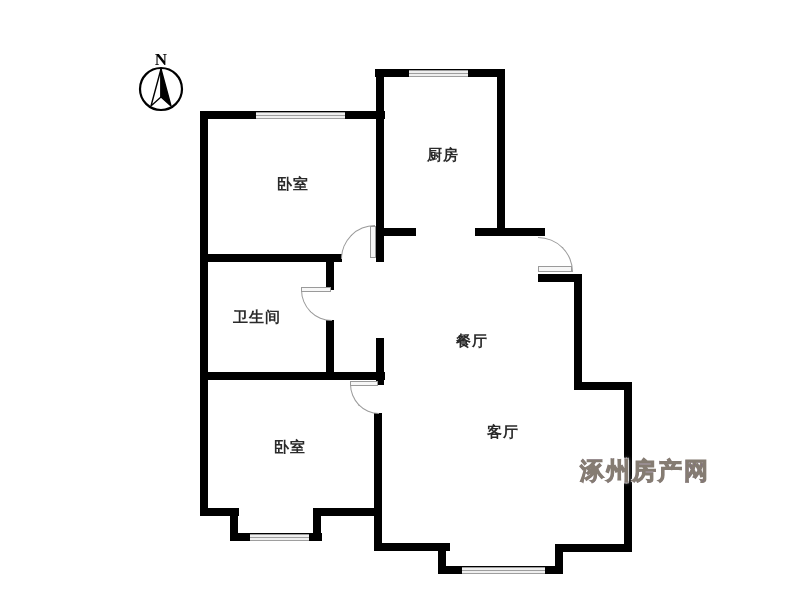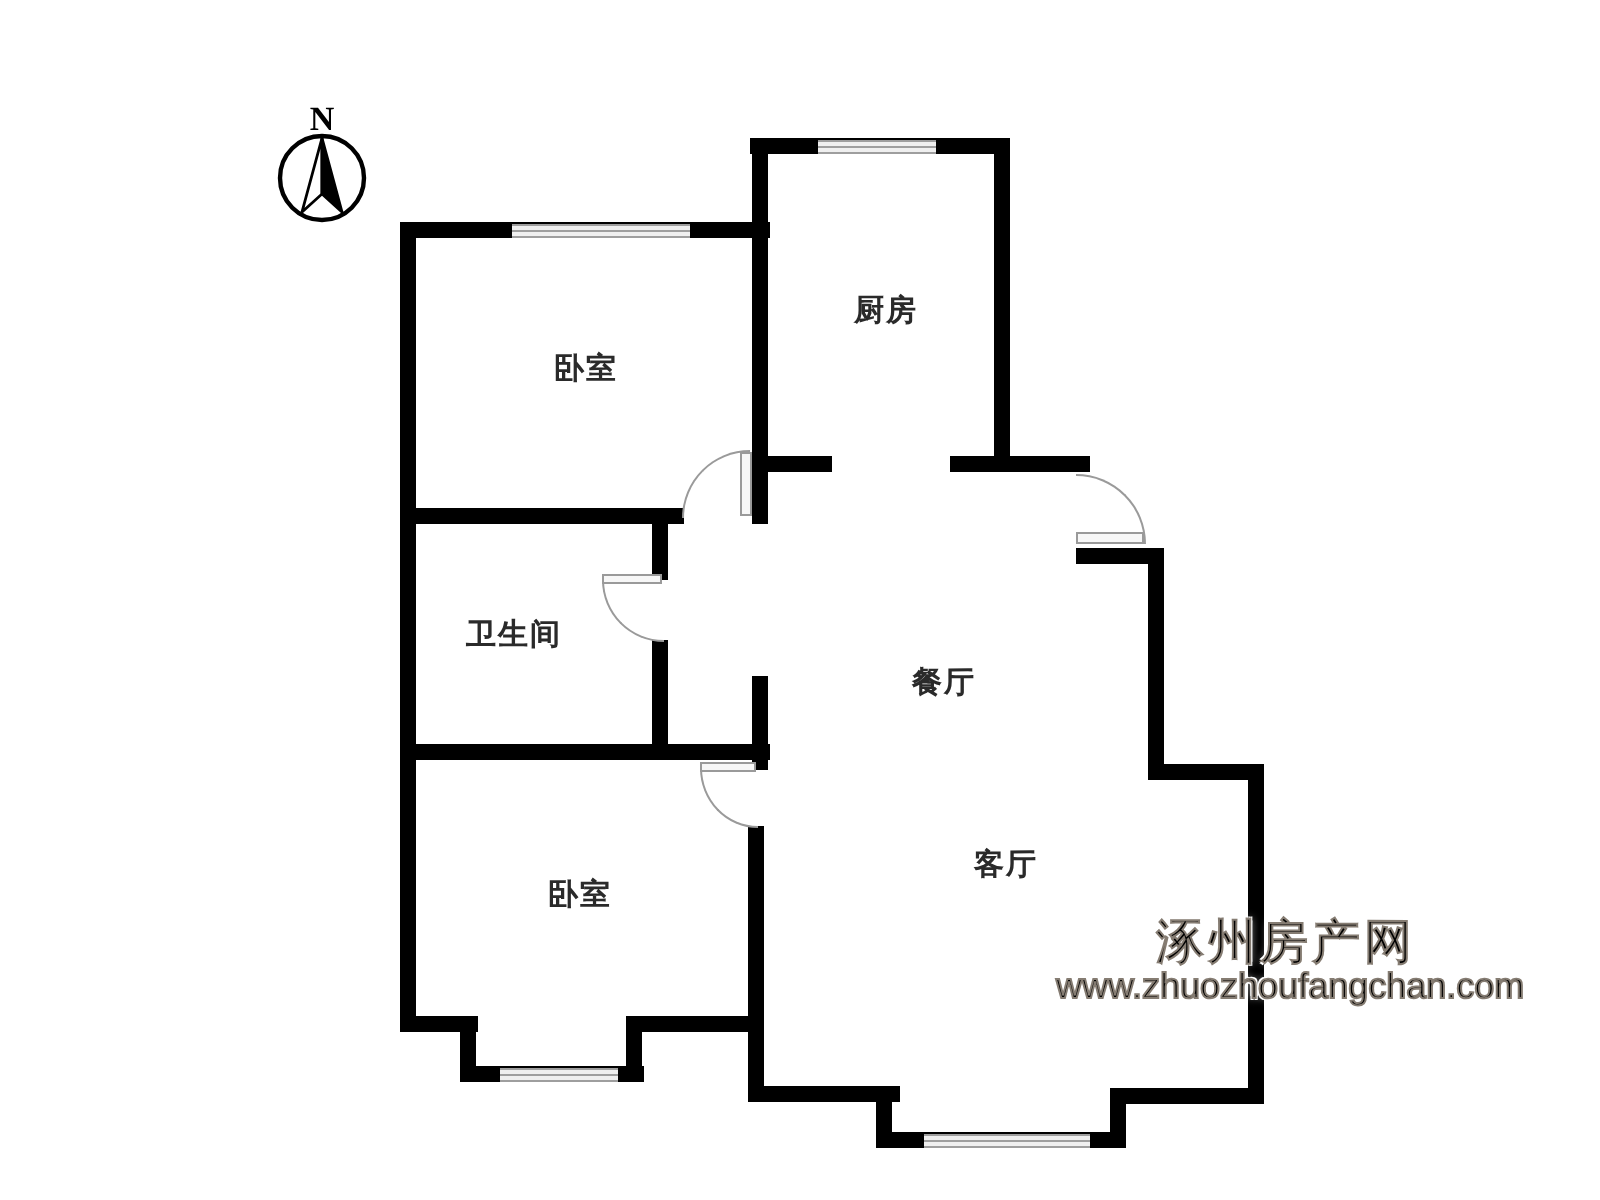--- a/index.html
+++ b/index.html
@@ -13,22 +13,22 @@
     background:repeating-linear-gradient(to bottom,#9e9e9e 0 1px,#efefef 1px 3px);
   }
   .arc{position:absolute;z-index:2;border:0 solid #9a9a9a;background:transparent;}
   .leaf{position:absolute;background:#f7f7f7;border:1px solid #9a9a9a;z-index:2;box-sizing:border-box;}
   .room-label{
     position:absolute;z-index:4;font-size:15px;color:#2a2a2a;
     text-align:center;letter-spacing:1px;white-space:nowrap;font-weight:bold;
   }
   .compass{position:absolute;left:136px;top:48px;z-index:4;}
   .wm{
-    position:absolute;z-index:5;font-weight:normal;color:#000000;
-    -webkit-text-stroke:1px #857c72;text-align:left;white-space:nowrap;
+    position:absolute;z-index:5;font-weight:bold;color:#6d28d9;
+    -webkit-text-stroke:1px #857c72;text-align:right;white-space:nowrap;
     text-shadow:-1px -1px 0 #fff,1px -1px 0 #fff,-1px 1px 0 #fff,1px 1px 0 #fff,0 0 4px #ffffff;
   }
   #wm-name{left:578px;top:455px;width:132px;font-size:24px;letter-spacing:2px;}
   #wm-url{left:528px;top:483px;width:240px;font-size:18px;letter-spacing:0;}
 </style>
 </head>
 <body>
 
 <div id="plan">
 
@@ -86,15 +86,14 @@
   <div class="leaf" style="left:350px;top:381px;width:28px;height:5px;"></div>
 
   <span class="room-label" style="left:263px;top:175px;width:60px;">卧室</span>
   <span class="room-label" style="left:413px;top:146px;width:60px;">厨房</span>
   <span class="room-label" style="left:217px;top:308px;width:80px;">卫生间</span>
   <span class="room-label" style="left:442px;top:332px;width:60px;">餐厅</span>
   <span class="room-label" style="left:260px;top:438px;width:60px;">卧室</span>
   <span class="room-label" style="left:473px;top:423px;width:60px;">客厅</span>
 
   <div id="wm-name" class="wm">涿州房产网</div>
-  <div id="wm-url" class="wm">www.zhuozhoufangchan.com</div>
 
 </div>
 
 </body></html>

